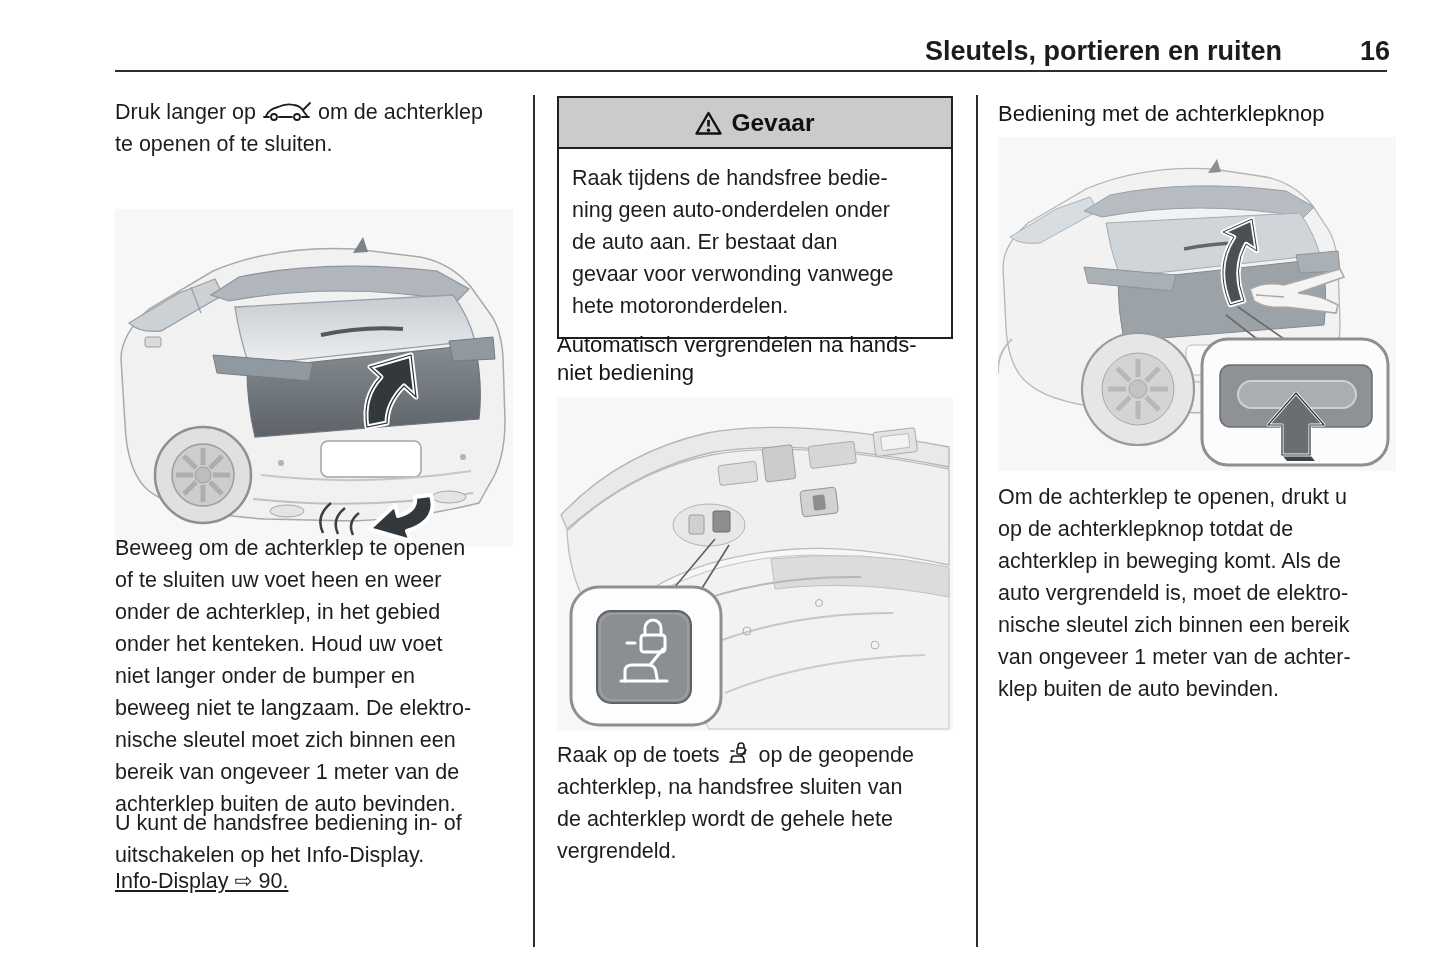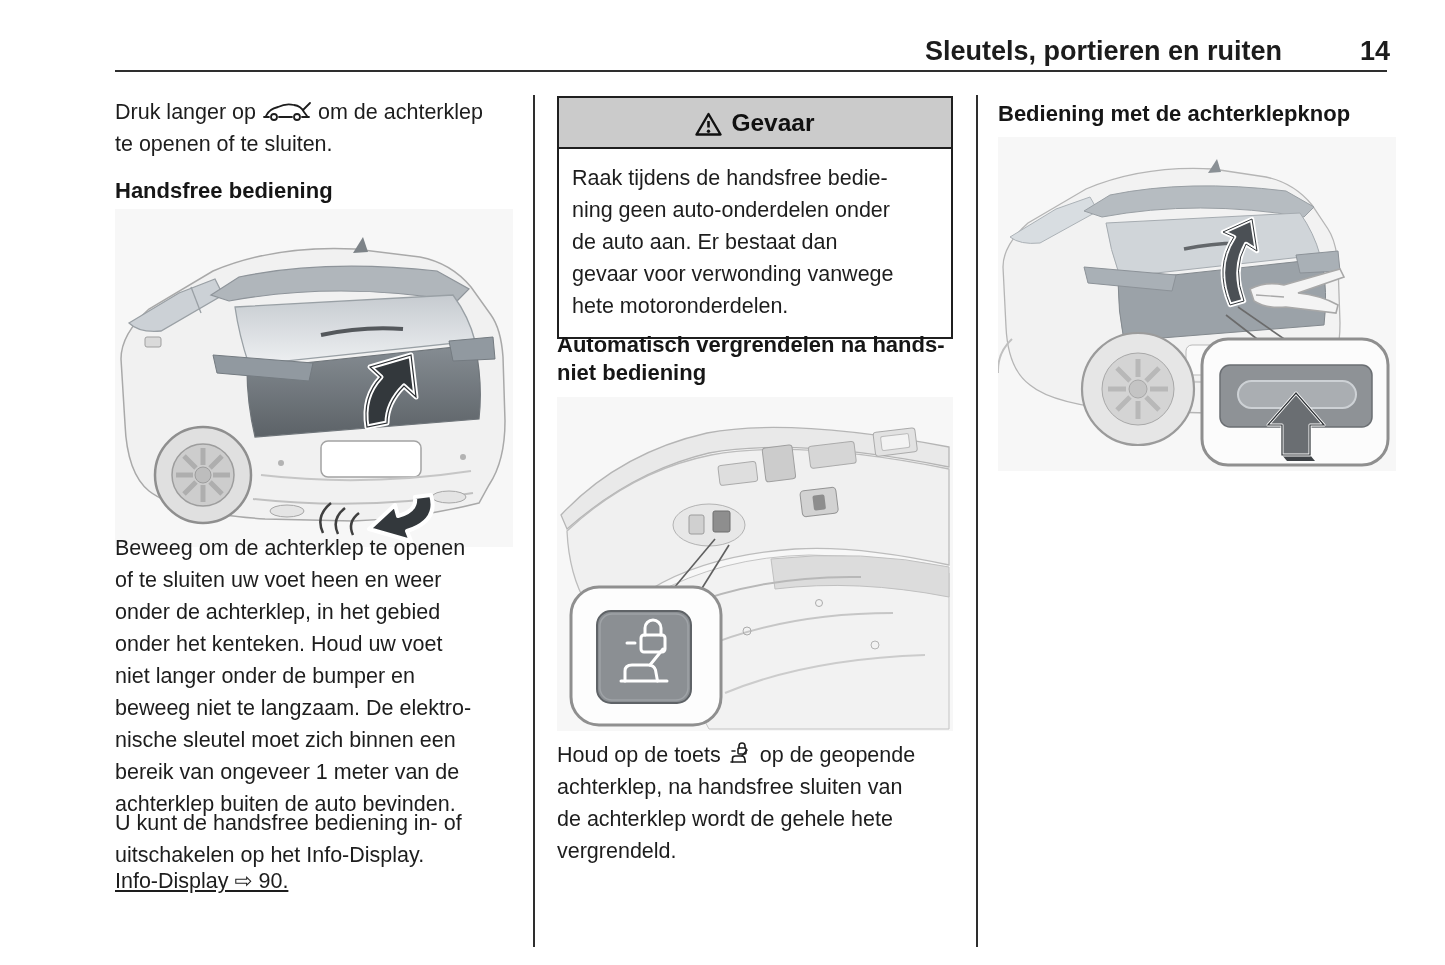--- a/index.html
+++ b/index.html
@@ -12,59 +12,58 @@
   .header-line { left:900px; top:36px; width:490px; display:flex; justify-content:flex-end; align-items:baseline; gap:78px; font-size:27px; font-weight:bold; color:#1c1c1c; }
   .hrule { left:115px; top:70px; width:1272px; height:2px; background:#2e2e2e; }
 
   
   .sep { width:2px; background:#2e2e2e; top:95px; height:852px; }
   .sep1 { left:533px; }
   .sep2 { left:976px; }
 
   
   .body-text { font-size:21.5px; line-height:32px; color:#1d1d1d; white-space:pre; }
-  .section-heading { font-size:22px; line-height:28px; font-weight:bold; color:#161616; white-space:pre; }
+  .section-heading { font-size:22px; line-height:28px; font-weight:normal; color:#161616; white-space:pre; }
   .inline-icon { display:inline-block; vertical-align:-3px; margin:0 7px; }
 
   
   .warning-box { left:557px; top:96px; width:396px; border:2.5px solid #1f1f1f; background:#ffffff; }
-  .warning-head { background:#cbcbcb; border-bottom:2.5px solid #1f1f1f; display:flex; align-items:flex-end; justify-content:center; gap:9px; padding:11px 0 10px 0; font-size:24.5px; font-weight:bold; color:#111111; }
+  .warning-head { background:#cbcbcb; border-bottom:2.5px solid #1f1f1f; display:flex; align-items:center; justify-content:center; gap:9px; padding:11px 0 10px 0; font-size:24.5px; font-weight:bold; color:#111111; }
   .warning-body { padding:13px 24px 15px 13px; }
 
   
   .figure { background:#f7f7f7; }
 </style>
 </head>
 <body>
 
 <div class="page">
 
   <div class="abs header-line">
     <span>Sleutels, portieren en ruiten</span>
-    <span>14</span>
+    <span>16</span>
   </div>
   <div class="abs hrule"></div>
 
   <div class="abs sep sep1"></div>
   <div class="abs sep sep2"></div>
 
   <p class="abs body-text" style="left:115px; top:96px;"><span>Druk langer op</span><svg class="inline-icon" width="48" height="22" viewBox="0 0 48 22">
         <g fill="none" stroke="#1d1d1d" stroke-width="1.8" stroke-linecap="round">
           <path d="M3,16 Q6,9 15,7 Q23,3 31,5 Q38,6 41,12 L44,16"></path>
           <path d="M40,10 L47,3"></path>
           <path d="M1,17 H6"></path>
           <path d="M16,17 H29"></path>
           <path d="M39,17 H46"></path>
           <circle cx="11" cy="17" r="3"></circle>
           <circle cx="34" cy="17" r="3"></circle>
         </g>
       </svg><span class="body-text">om de achterklep
 te openen of te sluiten.</span></p>
 
-  <h2 class="abs section-heading" style="left:115px; top:177px;">Handsfree bediening</h2>
 
   <figure class="abs figure" style="left:115px; top:209px; width:398px; height:338px;">
     <svg width="398" height="338" viewBox="0 0 398 338">
       <defs>
         <linearGradient id="lg-win" x1="0" y1="0" x2="0" y2="1">
             <stop offset="0" stop-color="#c6cbd0"></stop>
             <stop offset="1" stop-color="#eef0f2"></stop>
           </linearGradient>
         <linearGradient id="lg-band" x1="0" y1="0" x2="0" y2="1">
             <stop offset="0" stop-color="#868d93"></stop>
@@ -189,21 +188,21 @@
           <rect x="84" y="238" width="24" height="17" rx="3"></rect>
           <line x1="70" y1="246" x2="78" y2="246"></line>
           <path d="M64,284 h46"></path>
           <path d="M68,284 v-10 q0,-6 7,-6 h16 q6,0 7.5,5 l2,11"></path>
           <path d="M93,268 l13,-16"></path>
         </g>
       </g>
     </svg>
   </figure>
 
-  <p class="abs body-text" style="left:557px; top:739px;"><span>Houd op de toets</span><svg class="inline-icon" width="25" height="24" viewBox="0 0 25 24">
+  <p class="abs body-text" style="left:557px; top:739px;"><span>Raak op de toets</span><svg class="inline-icon" width="25" height="24" viewBox="0 0 25 24">
         <g fill="none" stroke="#1d1d1d" stroke-width="1.6" stroke-linecap="round">
           <path d="M11,7 v-2 a3,3 0 0 1 6,0 v2"></path>
           <rect x="10" y="7" width="8" height="6" rx="1"></rect>
           <line x1="4" y1="10" x2="7" y2="10"></line>
           <path d="M3,21 h14"></path>
           <path d="M4.5,21 v-3.5 q0,-2.5 3,-2.5 h6 q2.5,0 3,2 l.8,4"></path>
           <path d="M14,15 l5,-6"></path>
         </g>
       </svg><span class="body-text">op de geopende
 achterklep, na handsfree sluiten van
@@ -258,14 +257,21 @@
         <rect x="240" y="244" width="118" height="27" rx="13.5" fill="#aaaeb2" stroke="#cdd1d5" stroke-width="2"></rect>
         <g>
           <path d="M284,318 L312,318 L317,324 L289,324 Z" fill="#3f4347"></path>
           <path d="M298,256 L326,288 L312,288 L312,318 L284,318 L284,288 L270,288 Z" fill="#6a6e72" stroke="#ffffff" stroke-width="3" stroke-linejoin="round"></path>
           <path d="M298,256 L326,288 L312,288 L312,318 L284,318 L284,288 L270,288 Z" fill="none" stroke="#2e3236" stroke-width="1.2"></path>
         </g>
       </g>
     </svg>
   </figure>
 
+  <p class="abs body-text" style="left:998px; top:481px;">Om de achterklep te openen, drukt u
+op de achterklepknop totdat de
+achterklep in beweging komt. Als de
+auto vergrendeld is, moet de elektro-
+nische sleutel zich binnen een bereik
+van ongeveer 1 meter van de achter-
+klep buiten de auto bevinden.</p>
 
 </div>
 
 </body></html>

